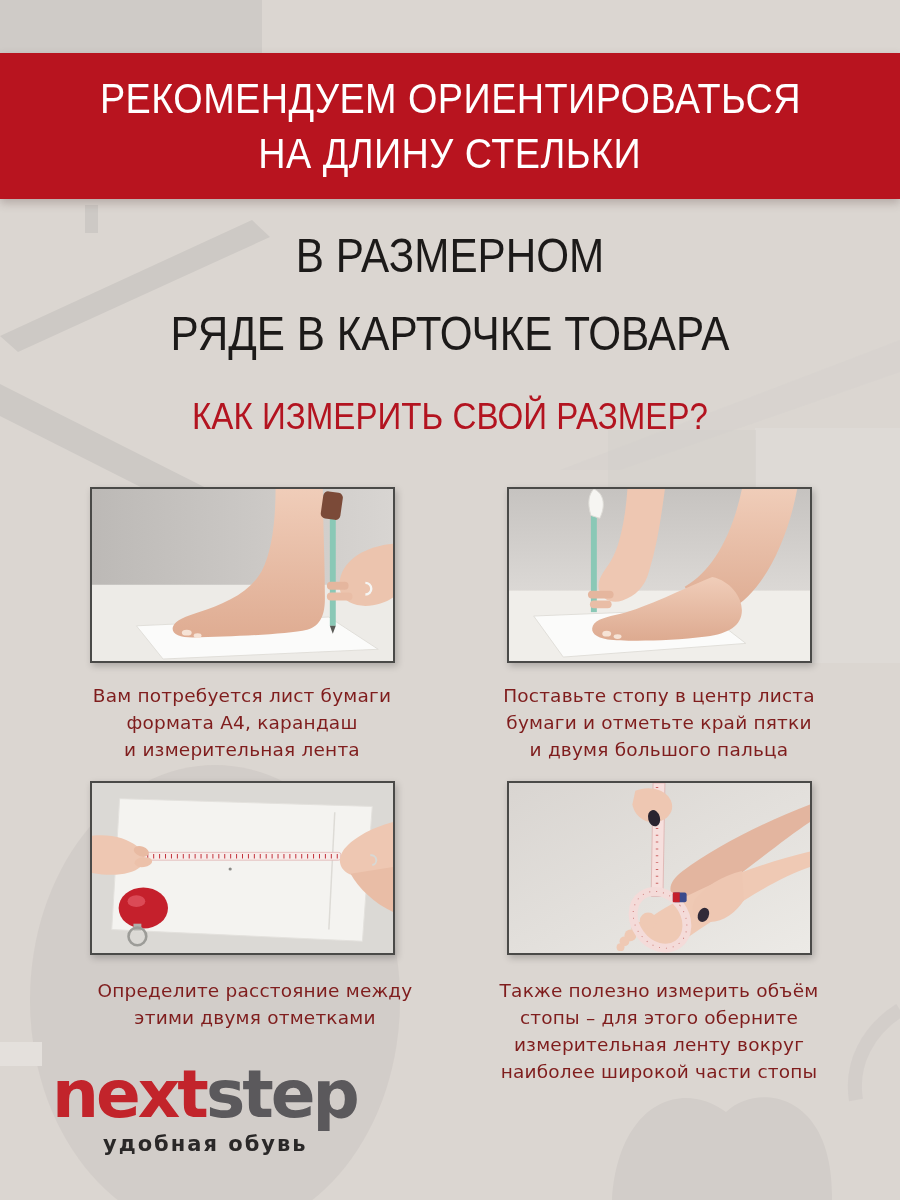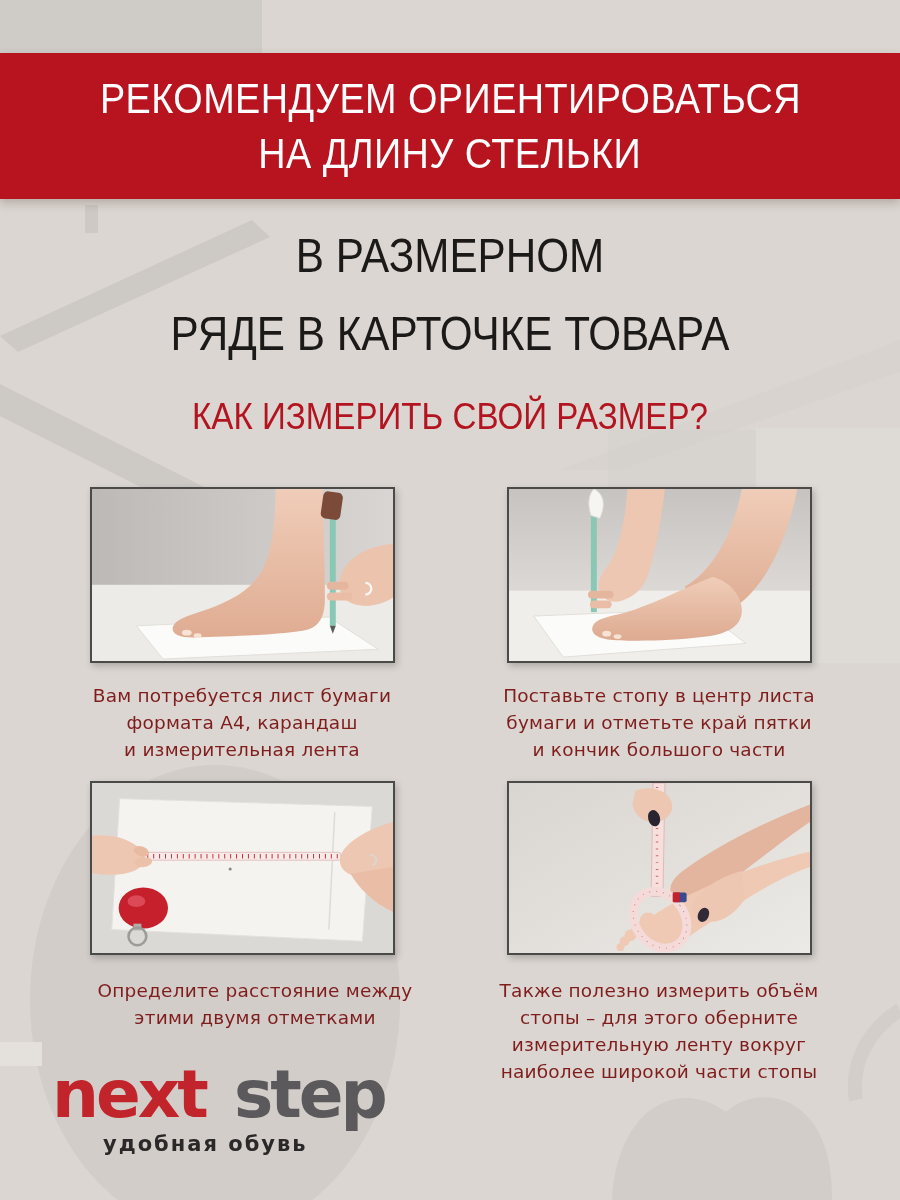--- a/index.html
+++ b/index.html
@@ -41,21 +41,21 @@
            font-size:18.5px;line-height:27px;color:#7f1d1d;letter-spacing:.2px;}
   .caption.c1{left:67px;top:682px;}
   .caption.c2{left:484px;top:682px;}
   .caption.c3{left:80px;top:977px;}
   .caption.c4{left:484px;top:977px;}
 
   
   .logo-word{position:absolute;left:52px;top:1060px;font-weight:bold;font-size:66px;
              line-height:70px;letter-spacing:-3px;white-space:nowrap;}
   .logo-next{color:#c2242b;margin-top:8px;}
-  .logo-step{color:#5b595c;margin-left:28px;}
+  .logo-step{color:#5b595c;}
   .logo-tagline{position:absolute;left:55px;top:1131px;font-weight:bold;font-size:21px;
              line-height:26px;letter-spacing:2px;color:#2a2828;white-space:nowrap;margin-left:48px;}
 </style>
 </head>
 <body>
 
 <div class="poster">
 
   <svg class="decor" viewBox="0 0 900 1200" aria-hidden="true">
     <rect x="0" y="0" width="262" height="54" fill="#cfcbc7"></rect>
@@ -191,26 +191,26 @@
       <path d="M236,90 C216,95 198,106 189,119 C182,130 187,140 200,142 C215,144 230,133 238,120 Z" fill="#eec7b2"></path>
       <ellipse cx="197" cy="135" rx="5.5" ry="7.5" fill="#302a38" transform="rotate(25 197 135)"></ellipse>
     </svg>
   </figure>
 
   <div class="caption c1">Вам потребуется лист бумаги
 формата А4, карандаш
 и измерительная лента</div>
   <div class="caption c2">Поставьте стопу в центр листа
 бумаги и отметьте край пятки
-и кончик большого части</div>
+и двумя большого пальца</div>
   <div class="caption c3">Определите расстояние между
 этими двумя отметками</div>
   <div class="caption c4">Также полезно измерить объём
 стопы – для этого оберните
-измерительную ленту вокруг
+измерительная ленту вокруг
 наиболее широкой части стопы</div>
 
   <div class="logo-word">
     <span class="logo-next">next</span><span class="logo-step">step</span>
   </div>
   <div class="logo-tagline">удобная обувь</div>
 
 </div>
 
 </body></html>

